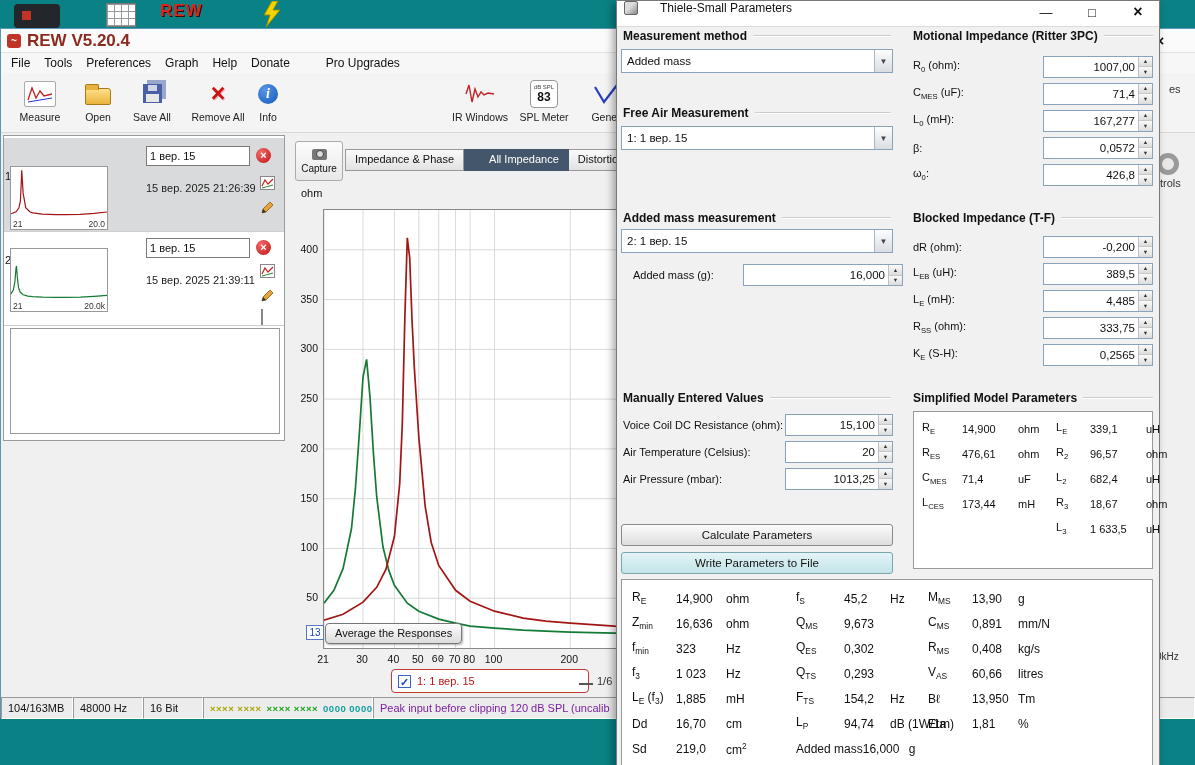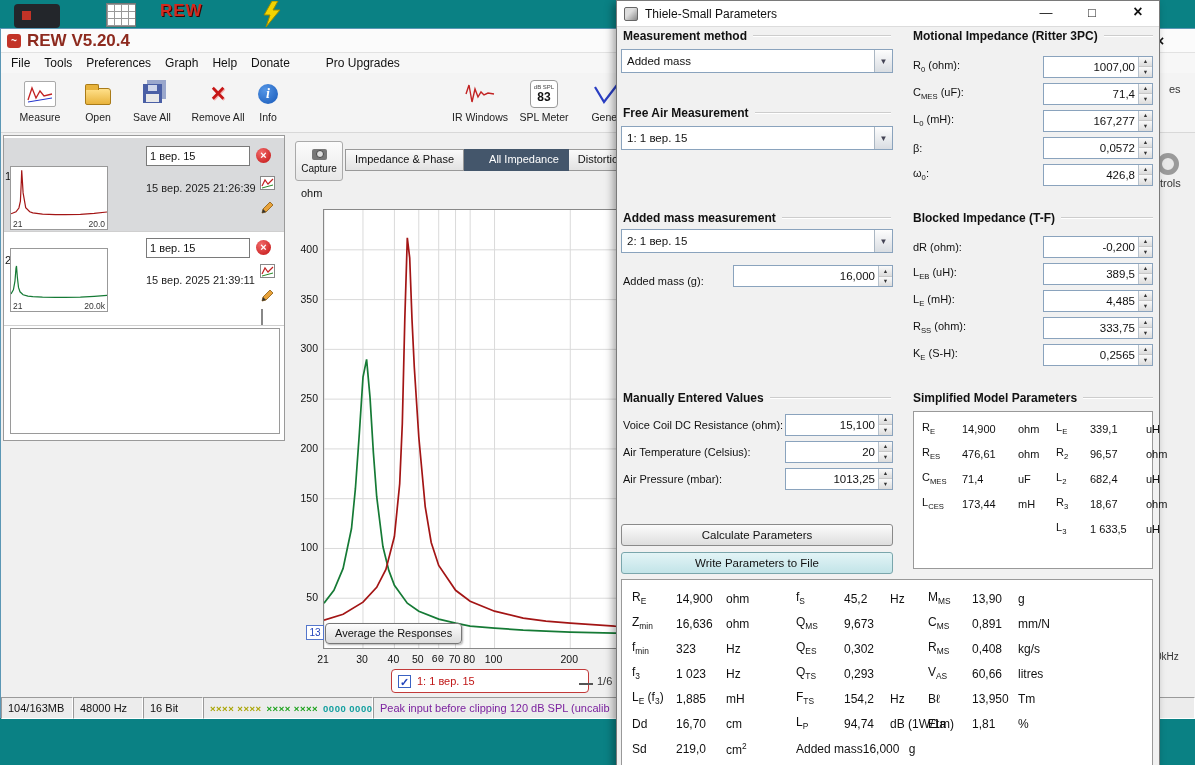--- a/index.html
+++ b/index.html
@@ -78,21 +78,21 @@
 
 #statusbar{position:absolute;left:0;top:668px;width:100%;height:22px;background:#ececec;display:flex;}
 .seg{border:1px solid;border-color:#9a9a9a #fff #fff #9a9a9a;display:flex;align-items:center;padding:0 6px;font-size:11px;white-space:nowrap;overflow:hidden;}
 .mark{font-size:9.5px;font-weight:bold;letter-spacing:0.5px;margin-right:5px;}
 #status-msg{color:#7b219f;}
 
 .frag{font-size:11px;color:#333;}
 #gear-frag{left:1156px;top:124px;width:22px;height:22px;border:5px solid #9a9a9a;border-radius:50%;background:#e8e8e8;}
 
 #dlg{left:616px;top:0;width:544px;height:780px;background:#f1f1f1;border:1px solid #7a7a7a;box-shadow:-3px 3px 8px rgba(0,0,0,.35);z-index:5;}
-#dlg-titlebar{position:absolute;left:0;top:0;width:100%;height:26px;background:#fff;border-bottom:1px solid #dcdcdc;display:flex;align-items:center;gap:7px;padding-left:7px;}
+#dlg-titlebar{position:absolute;left:0;top:0;width:100%;height:26px;background:#fff;border-bottom:1px solid #dcdcdc;display:flex;align-items:flex-start;gap:22px;padding-left:7px;}
 #dlg-icon{width:14px;height:14px;border:1px solid #666;border-radius:2px;background:linear-gradient(135deg,#ddd 40%,#888);}
 #dlg-title{font-size:12px;}
 .dlg-wbtn{position:absolute;top:4px;font-size:13px;text-align:center;width:18px;}
 #dlg-close{font-size:16px;font-weight:bold;top:2px;}
 .ghead{position:absolute;display:flex;align-items:center;gap:6px;height:14px;}
 .ghead-t{font-weight:bold;font-size:12px;white-space:nowrap;}
 .ghead-line{flex:1;height:2px;border-top:1px solid #cdcdcd;border-bottom:1px solid #fff;}
 .combo{position:absolute;height:24px;background:#fff;border:1px solid #8aa3bd;display:flex;align-items:center;}
 .combo-text{flex:1;padding-left:5px;font-size:11.5px;white-space:nowrap;overflow:hidden;}
 .combo-btn{width:18px;height:100%;border-left:1px solid #aab6c2;background:linear-gradient(#fdfdfd,#d9dde2);font-size:8px;color:#445;display:flex;align-items:center;justify-content:center;}
@@ -403,21 +403,21 @@
     </div>
 
     <div class="ghead" style="left:6px;top:210px;width:268px">
       <span class="ghead-t">Added mass measurement</span>
         <span class="ghead-line"></span>
     </div>
     <div class="combo" style="left:4px;top:228px;width:272px">
       <span class="combo-text">2: 1 вер. 15</span>
       <span class="combo-btn">▼</span>
     </div>
-    <div class="abs" id="added-mass-row" style="left:6px;top:262px;width:270px;height:24px;display:flex;align-items:flex-end">
+    <div class="abs" id="added-mass-row" style="left:16px;top:262px;width:270px;height:24px;display:flex;align-items:center">
       <span class="spin-label">Added mass (g):</span>
       <span class="spin-field" style="width:160px">
         <span class="spin-value">16,000</span>
         <span class="spin-btns">
           <span class="sb">▲</span>
           <span class="sb">▼</span>
         </span>
       </span>
     </div>
 

